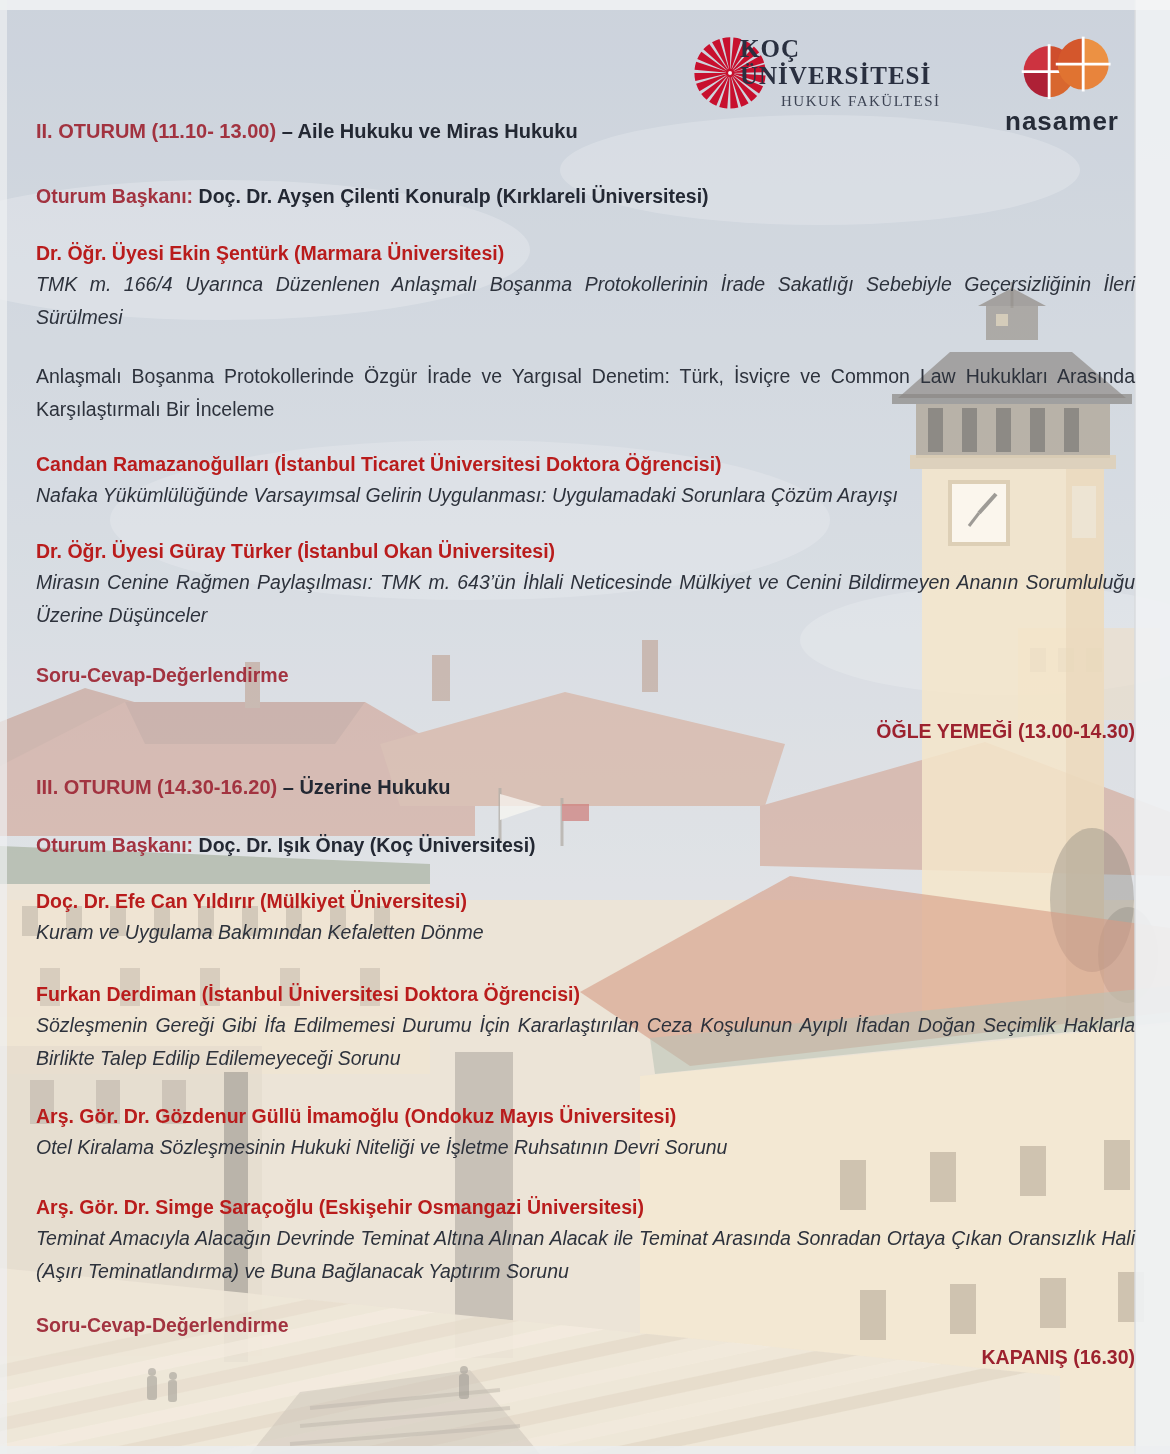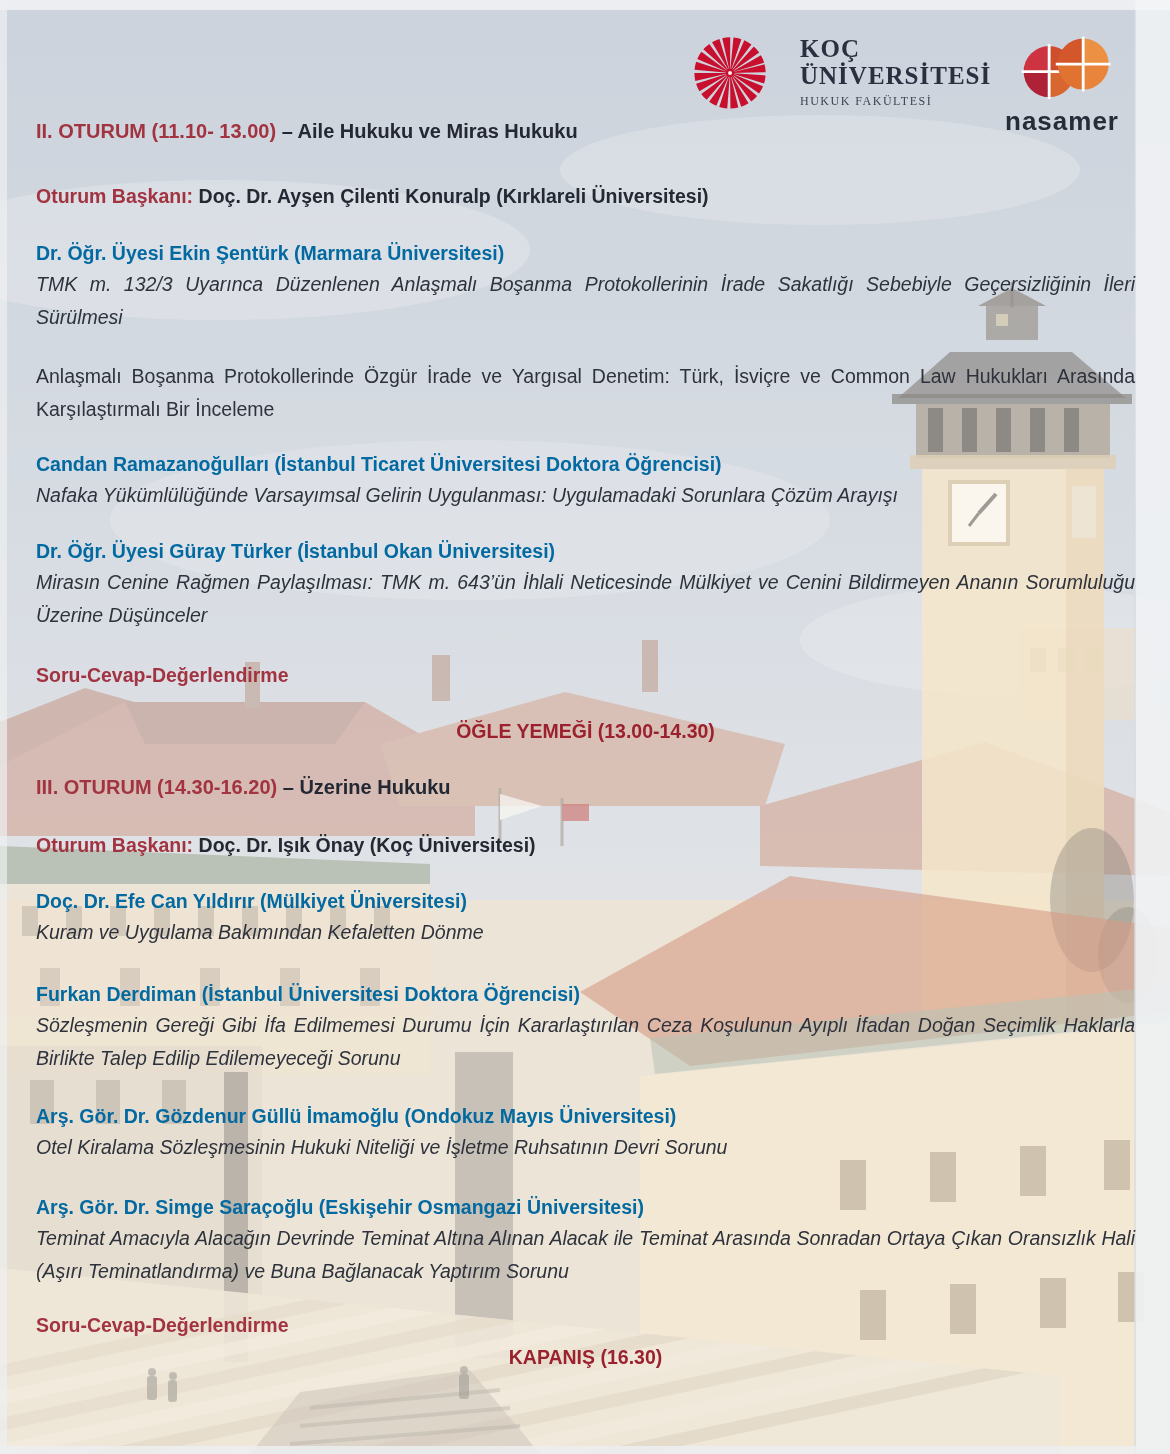--- a/index.html
+++ b/index.html
@@ -8,47 +8,47 @@
     width:1170px;height:1454px;position:relative;overflow:hidden;
     background:#c3cbd5;
     font-family:"Liberation Sans", sans-serif;
     -webkit-font-smoothing:antialiased;
   }
   
   .backdrop{position:absolute;inset:0;z-index:0;}
   
   .koc-logo{position:absolute;left:690px;top:30px;width:82px;height:82px;z-index:3;}
   .koc-wordmark{
-    position:absolute;left:800px;top:36px;z-index:3;
+    position:absolute;left:740px;top:36px;z-index:3;
     font-family:"Liberation Serif", serif;color:#2a3040;
   }
   .koc-w1{font-size:25px;font-weight:700;line-height:26px;letter-spacing:1px;}
   .koc-w2{font-size:25px;font-weight:700;line-height:28px;letter-spacing:1px;}
-  .koc-w3{font-size:12px;font-weight:400;line-height:23px;letter-spacing:1.5px;color:#3d4454;}
+  .koc-w3{font-size:15px;font-weight:400;line-height:23px;letter-spacing:1.5px;color:#3d4454;margin-left:41px;}
   .nasamer{position:absolute;left:1005px;top:24px;width:128px;z-index:3;text-align:left;}
   .nasamer svg{display:block;margin:0 auto;}
   .nasamer-label{
     font-size:26px;font-weight:600;color:#262c38;letter-spacing:1px;line-height:26px;margin-top:2px;
     font-family:"Liberation Sans", sans-serif;
   }
   
   .content{
     position:absolute;inset:0;z-index:2;
     padding:118px 35px 4px 36px;box-sizing:border-box;
     color:#232833;font-size:19.5px;
   }
   .red{color:#a23340;font-weight:700;}
   .deep-red{color:#9c212e;font-weight:700;}
   .session-heading{font-size:20px;font-weight:700;line-height:26px;margin-bottom:39px;}
   .chair-line{font-weight:700;line-height:26px;}
-  .speaker{font-weight:700;line-height:26px;color:#0369a1;}
+  .speaker{font-weight:700;line-height:26px;color:#b91c1c;}
   .topic{font-style:italic;font-weight:400;line-height:33px;margin-top:2px;color:#2d323c;text-align:justify;}
   .topic.upright{font-style:normal;}
   .qa-line{font-weight:700;line-height:26px;}
-  .center-line{text-align:center;font-weight:700;line-height:26px;}
+  .center-line{text-align:right;font-weight:700;line-height:26px;}
   .mb32{margin-bottom:32px}.mb31{margin-bottom:31px}.mb30{margin-bottom:30px}
   .mb28{margin-bottom:28px}.mb26{margin-bottom:26px}.mb25{margin-bottom:25px}
   .mb24{margin-bottom:24px}.mb6{margin-bottom:6px}
 </style>
 </head>
 <body>
 
 <svg class="backdrop" viewBox="0 0 1170 1454" width="1170" height="1454" preserveAspectRatio="none" aria-hidden="true">
   <defs>
     <linearGradient id="sky" x1="0" y1="0" x2="0" y2="1">
@@ -235,21 +235,21 @@
     <span> – Aile Hukuku ve Miras Hukuku</span>
   </div>
 
   <div class="chair-line mb31">
     <span class="red">Oturum Başkanı:</span>
     <span> Doç. Dr. Ayşen Çilenti Konuralp (Kırklareli Üniversitesi)</span>
   </div>
 
   <div class="talk mb26">
     <div class="speaker">Dr. Öğr. Üyesi Ekin Şentürk (Marmara Üniversitesi)</div>
-    <div class="topic">TMK m. 132/3 Uyarınca Düzenlenen Anlaşmalı Boşanma Protokollerinin İrade Sakatlığı Sebebiyle Geçersizliğinin İleri Sürülmesi</div>
+    <div class="topic">TMK m. 166/4 Uyarınca Düzenlenen Anlaşmalı Boşanma Protokollerinin İrade Sakatlığı Sebebiyle Geçersizliğinin İleri Sürülmesi</div>
   </div>
 
   <div class="talk mb25">
     <div class="topic upright">Anlaşmalı Boşanma Protokollerinde Özgür İrade ve Yargısal Denetim: Türk, İsviçre ve Common Law Hukukları Arasında Karşılaştırmalı Bir İnceleme</div>
   </div>
 
   <div class="talk mb26">
     <div class="speaker">Candan Ramazanoğulları (İstanbul Ticaret Üniversitesi Doktora Öğrencisi)</div>
     <div class="topic">Nafaka Yükümlülüğünde Varsayımsal Gelirin Uygulanması: Uygulamadaki Sorunlara Çözüm Arayışı</div>
   </div>

